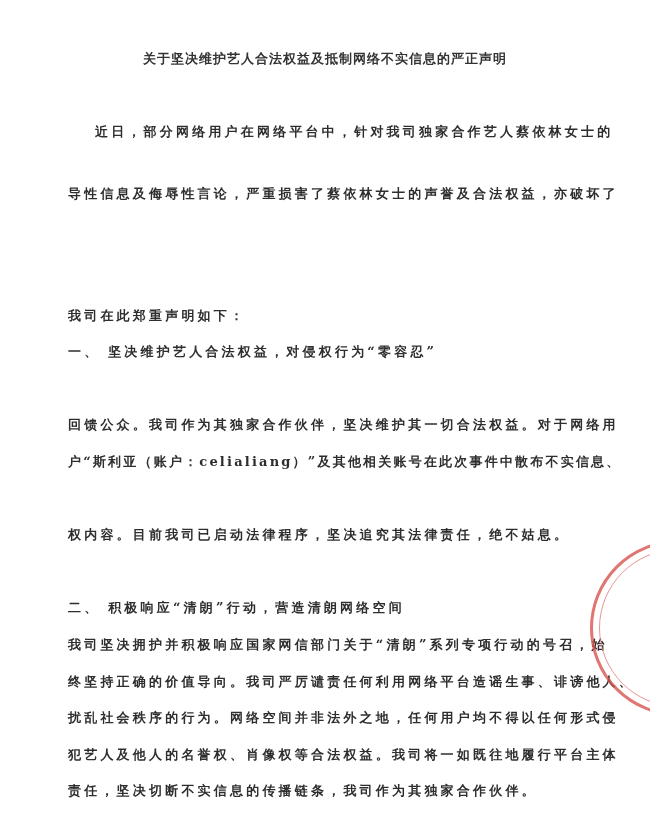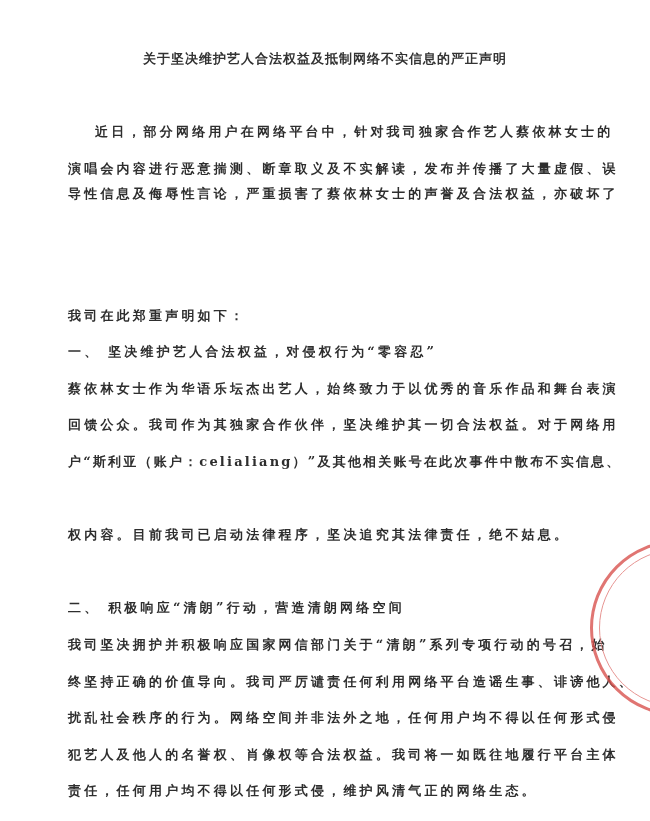--- a/index.html
+++ b/index.html
@@ -31,37 +31,35 @@
   }
   .stamp svg { position: absolute; left: -3px; top: -3px; }
 </style>
 </head>
 <body>
 
 <div class="page">
   <div class="title">关于坚决维护艺人合法权益及抵制网络不实信息的严正声明</div>
 
   <div class="line indent" style="top:122px">近日，部分网络用户在网络平台中，针对我司独家合作艺人蔡依林女士的</div>
-  <div class="line" style="top:159px">演唱会内容进行恶意揣测、断章取义及不实解读，发布并传播了大量虚假、误</div>
   <div class="line" style="top:184px">导性信息及侮辱性言论，严重损害了蔡依林女士的声誉及合法权益，亦破坏了</div>
 
   <div class="line" style="top:306px">我司在此郑重声明如下：</div>
 
   <div class="line" style="top:342px">一、 坚决维护艺人合法权益，对侵权行为“零容忍”</div>
-  <div class="line" style="top:379px">蔡依林女士作为华语乐坛杰出艺人，始终致力于以优秀的音乐作品和舞台表演</div>
   <div class="line" style="top:415px">回馈公众。我司作为其独家合作伙伴，坚决维护其一切合法权益。对于网络用</div>
   <div class="line" style="top:452px; letter-spacing:2.2px">户“斯利亚（账户：celialiang）”及其他相关账号在此次事件中散布不实信息、</div>
   <div class="line" style="top:525px">权内容。目前我司已启动法律程序，坚决追究其法律责任，绝不姑息。</div>
 
   <div class="line" style="top:598px">二、 积极响应“清朗”行动，营造清朗网络空间</div>
   <div class="line" style="top:635px">我司坚决拥护并积极响应国家网信部门关于“清朗”系列专项行动的号召，始</div>
   <div class="line" style="top:672px">终坚持正确的价值导向。我司严厉谴责任何利用网络平台造谣生事、诽谤他人、</div>
   <div class="line" style="top:708px">扰乱社会秩序的行为。网络空间并非法外之地，任何用户均不得以任何形式侵</div>
   <div class="line" style="top:745px">犯艺人及他人的名誉权、肖像权等合法权益。我司将一如既往地履行平台主体</div>
-  <div class="line" style="top:781px">责任，任何用户均不得以任何形式侵，维护风清气正的网络生态。</div>
+  <div class="line" style="top:781px">责任，坚决切断不实信息的传播链条，我司作为其独家合作伙伴。</div>
 
   <div class="stamp">
     <div class="stamp-inner"></div>
     <svg width="176" height="176" viewBox="0 0 176 176">
       <defs>
         <path id="arc" d="M 88 88 m -68 0 a 68 68 0 1 1 136 0 a 68 68 0 1 1 -136 0"></path>
       </defs>
       <text font-size="19" fill="#d9534f" font-family="DejaVu Serif, serif" transform="rotate(-200 88 88)">
         <textPath href="#arc">星(北京)文化</textPath>
       </text>

